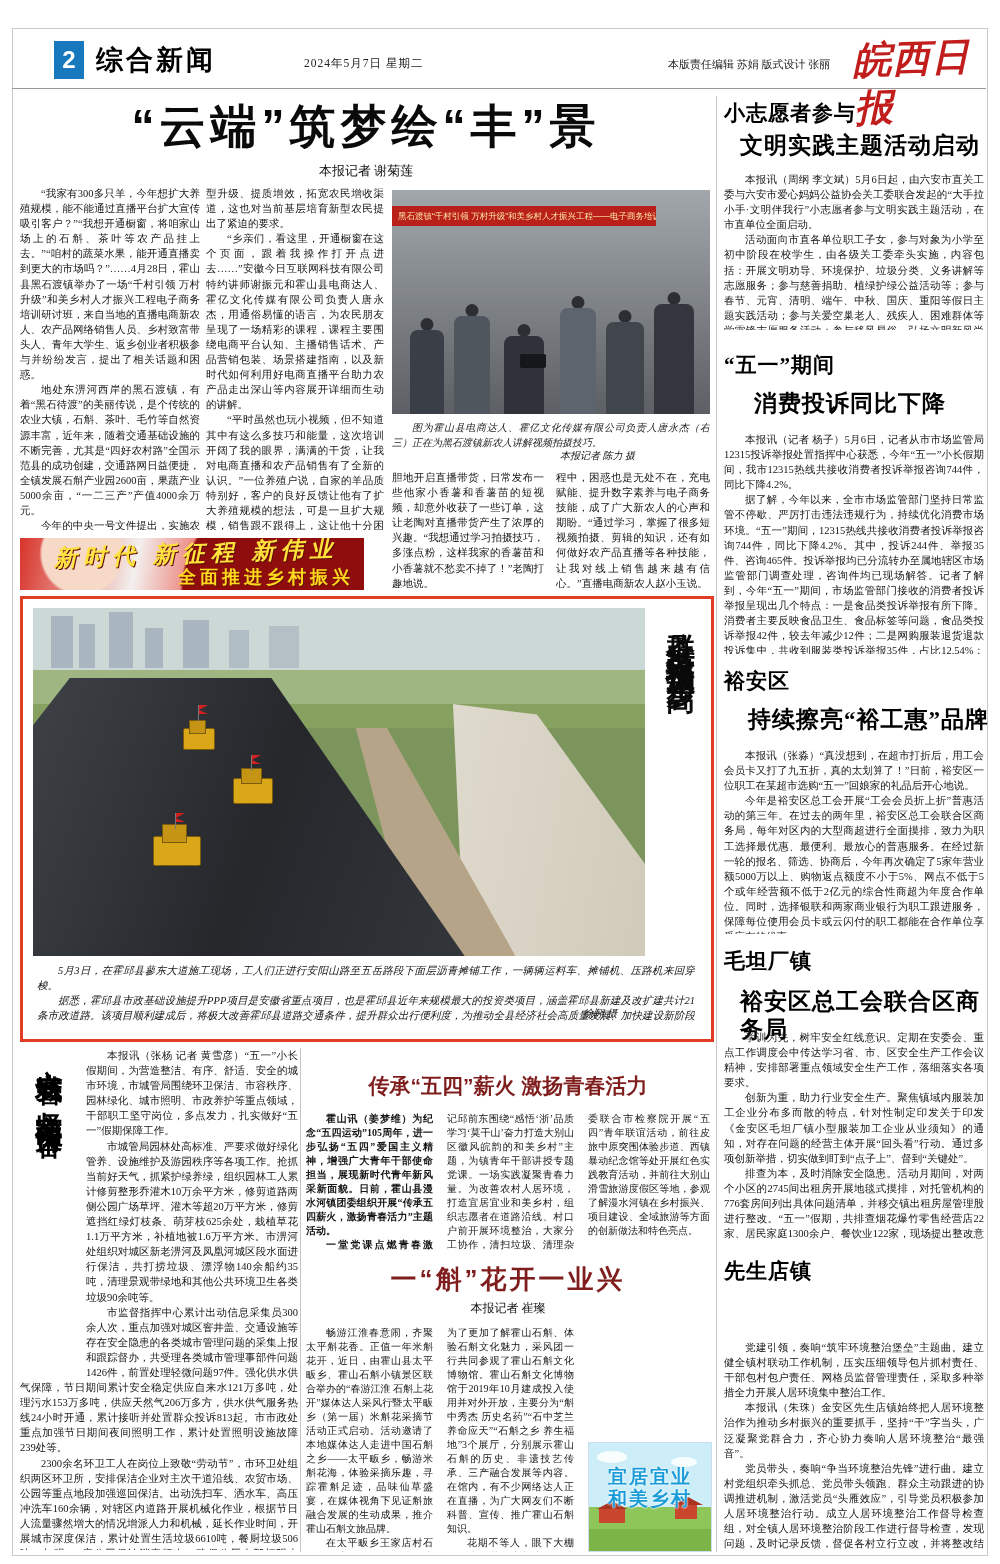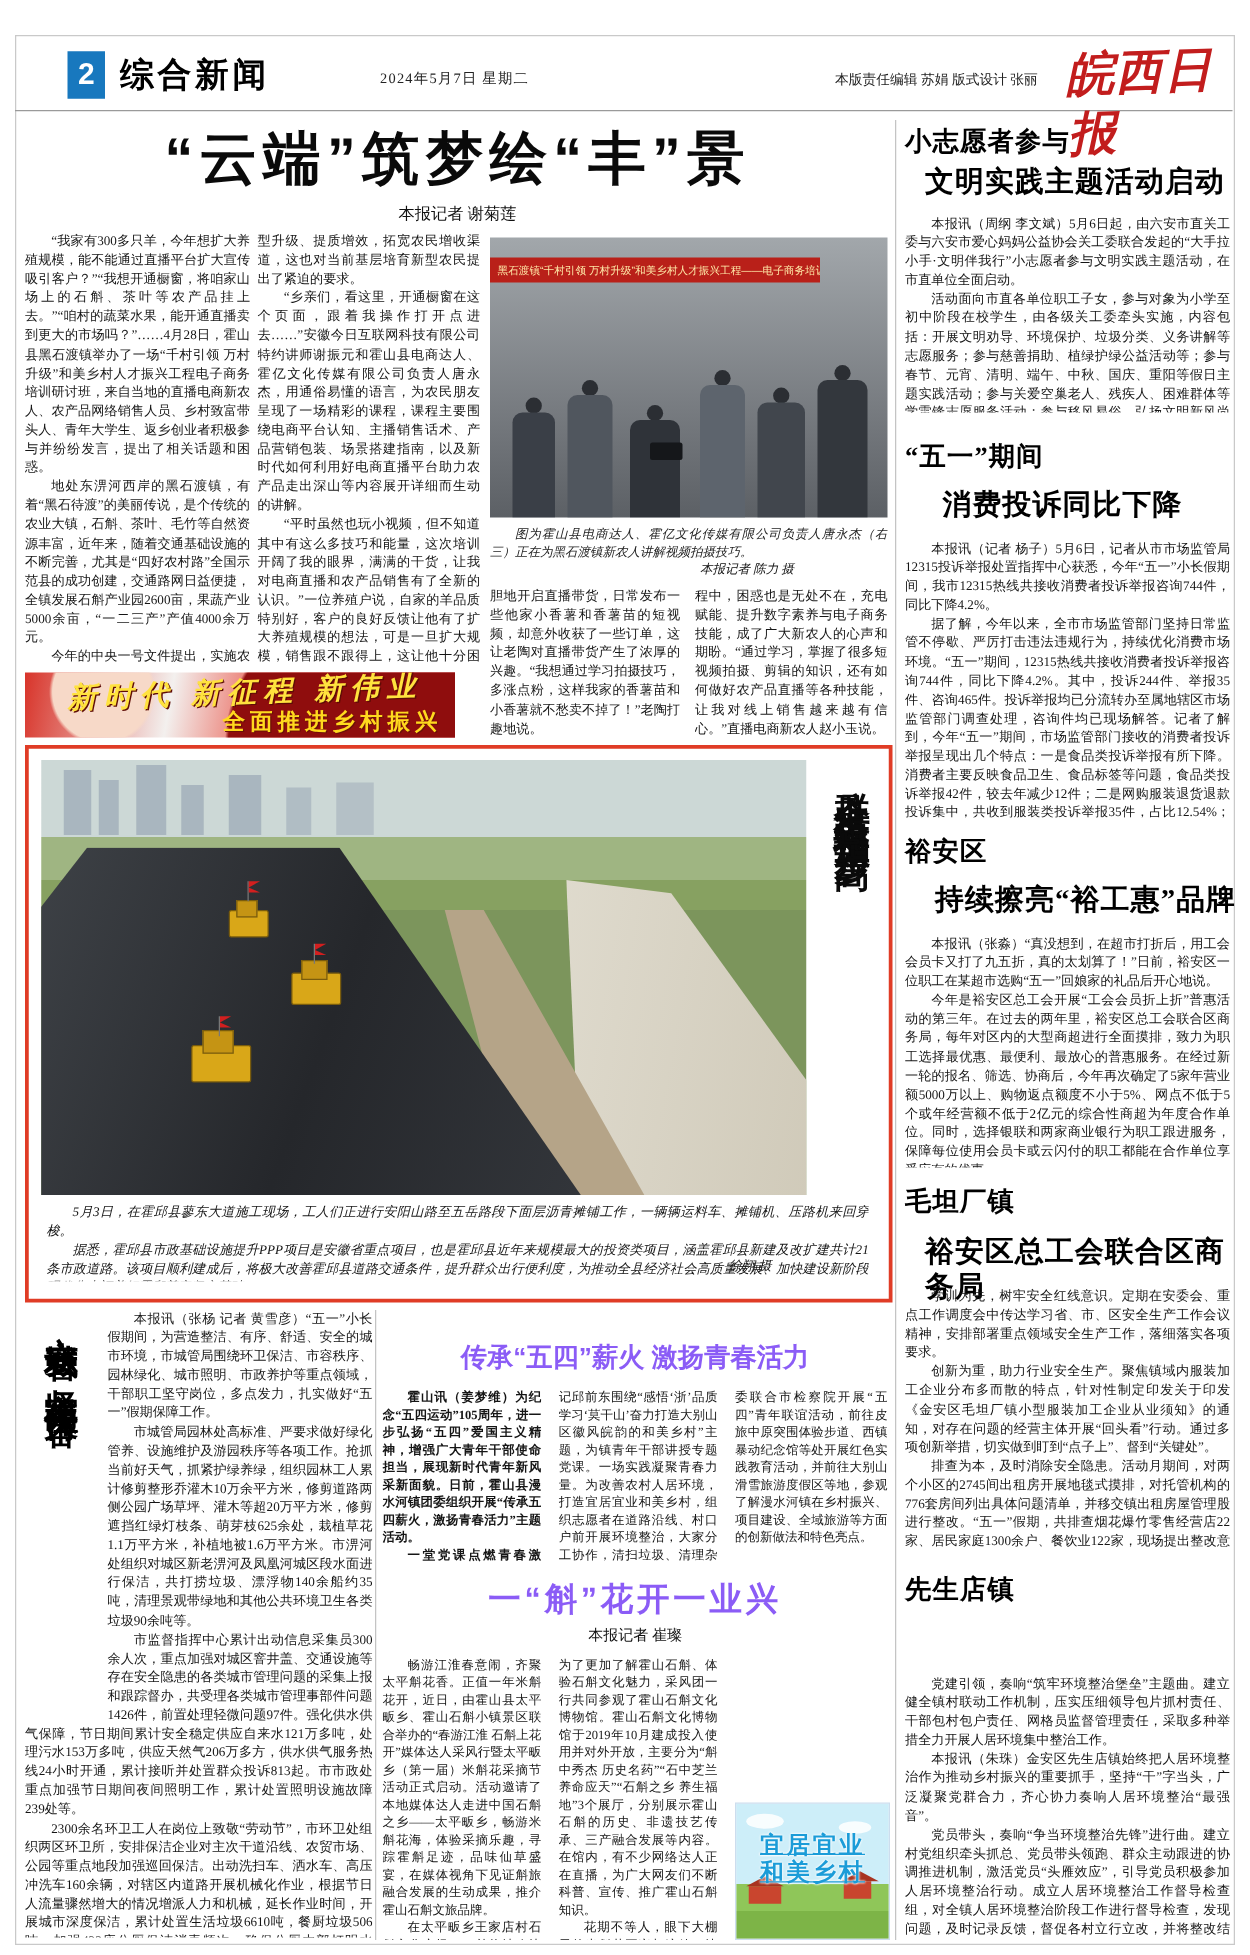--- a/index.html
+++ b/index.html
@@ -58,29 +58,29 @@
   .flag{position:absolute;width:1px;height:16px;background:#777;top:-24px;left:45%;}
   .flag:after{content:"";position:absolute;left:1px;top:0;border-top:5px solid #d21f1f;border-right:9px solid transparent;border-bottom:4px solid #d21f1f;}
   .vert{writing-mode:vertical-rl;text-orientation:upright;}
   .feat-hl{left:636px;top:12px;width:44px;height:345px;font:900 29px/44px "Liberation Sans",sans-serif;letter-spacing:4px;color:#0a0a0a;}
   .feat-cap{left:14px;top:364px;width:658px;}
   
   .cm{left:20px;top:1048px;width:278px;height:502px;}
   .cm-hl{float:left;width:58px;height:322px;font:900 27px/58px "Liberation Sans",sans-serif;
          letter-spacing:3px;margin-right:8px;color:#000;}
   
-  .mid-hl{font-family:"Liberation Sans",sans-serif;font-weight:900;text-align:center;color:#8b5cf6;}
+  .mid-hl{font-family:"Liberation Sans",sans-serif;font-weight:900;text-align:center;color:#7f1d1d;}
   .greenbox{left:588px;top:1442px;width:122px;height:108px;overflow:hidden;
             background:linear-gradient(#cdeef9 0 64px,#8fc659 64px 86px,#7db447 86px);border:1px solid #cde;}
   .gb-cloud{position:absolute;background:#fff;border-radius:50%;opacity:.85;}
   .barn{position:absolute;width:26px;height:14px;background:#c9452e;}
   .barn:before{content:"";position:absolute;left:-2px;top:-8px;border-left:15px solid transparent;
                border-right:15px solid transparent;border-bottom:8px solid #a83421;}
   .gb-txt{position:absolute;left:0;width:100%;text-align:center;font:900 19px/24px "Liberation Sans",sans-serif;
-          color:#1b9cd8;letter-spacing:2px;text-shadow:0 0 2px #fff,0 0 2px #fff;text-decoration:underline;}
+          color:#1b9cd8;letter-spacing:2px;text-shadow:0 0 2px #fff,0 0 2px #fff;}
   
   .rt1{font:900 21px/26px "Liberation Serif",serif;color:#000;letter-spacing:1px;}
   .rt2{font:900 23px/28px "Liberation Serif",serif;color:#000;letter-spacing:1px;}
   .vline{width:1px;background:#c4c4c4;}
 </style>
 </head>
 <body>
 
 <div class="page">
   <div class="abs frame"></div>

